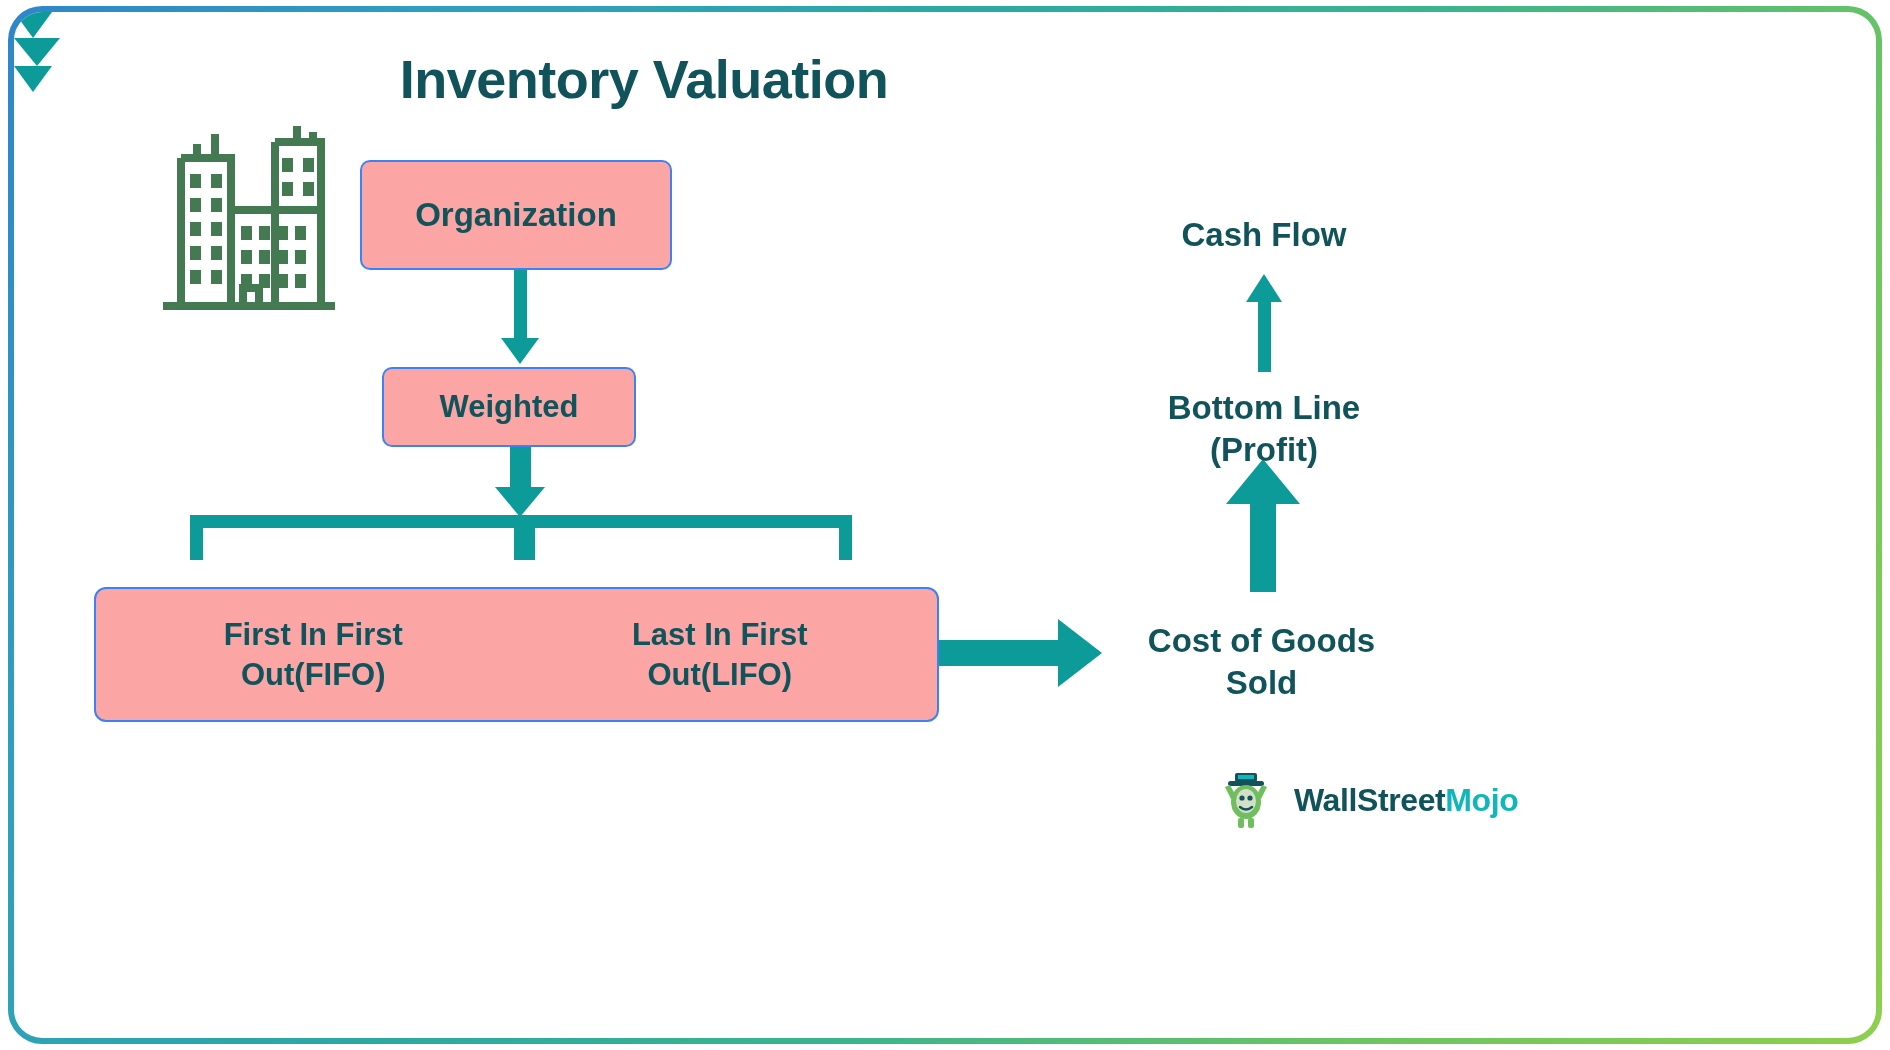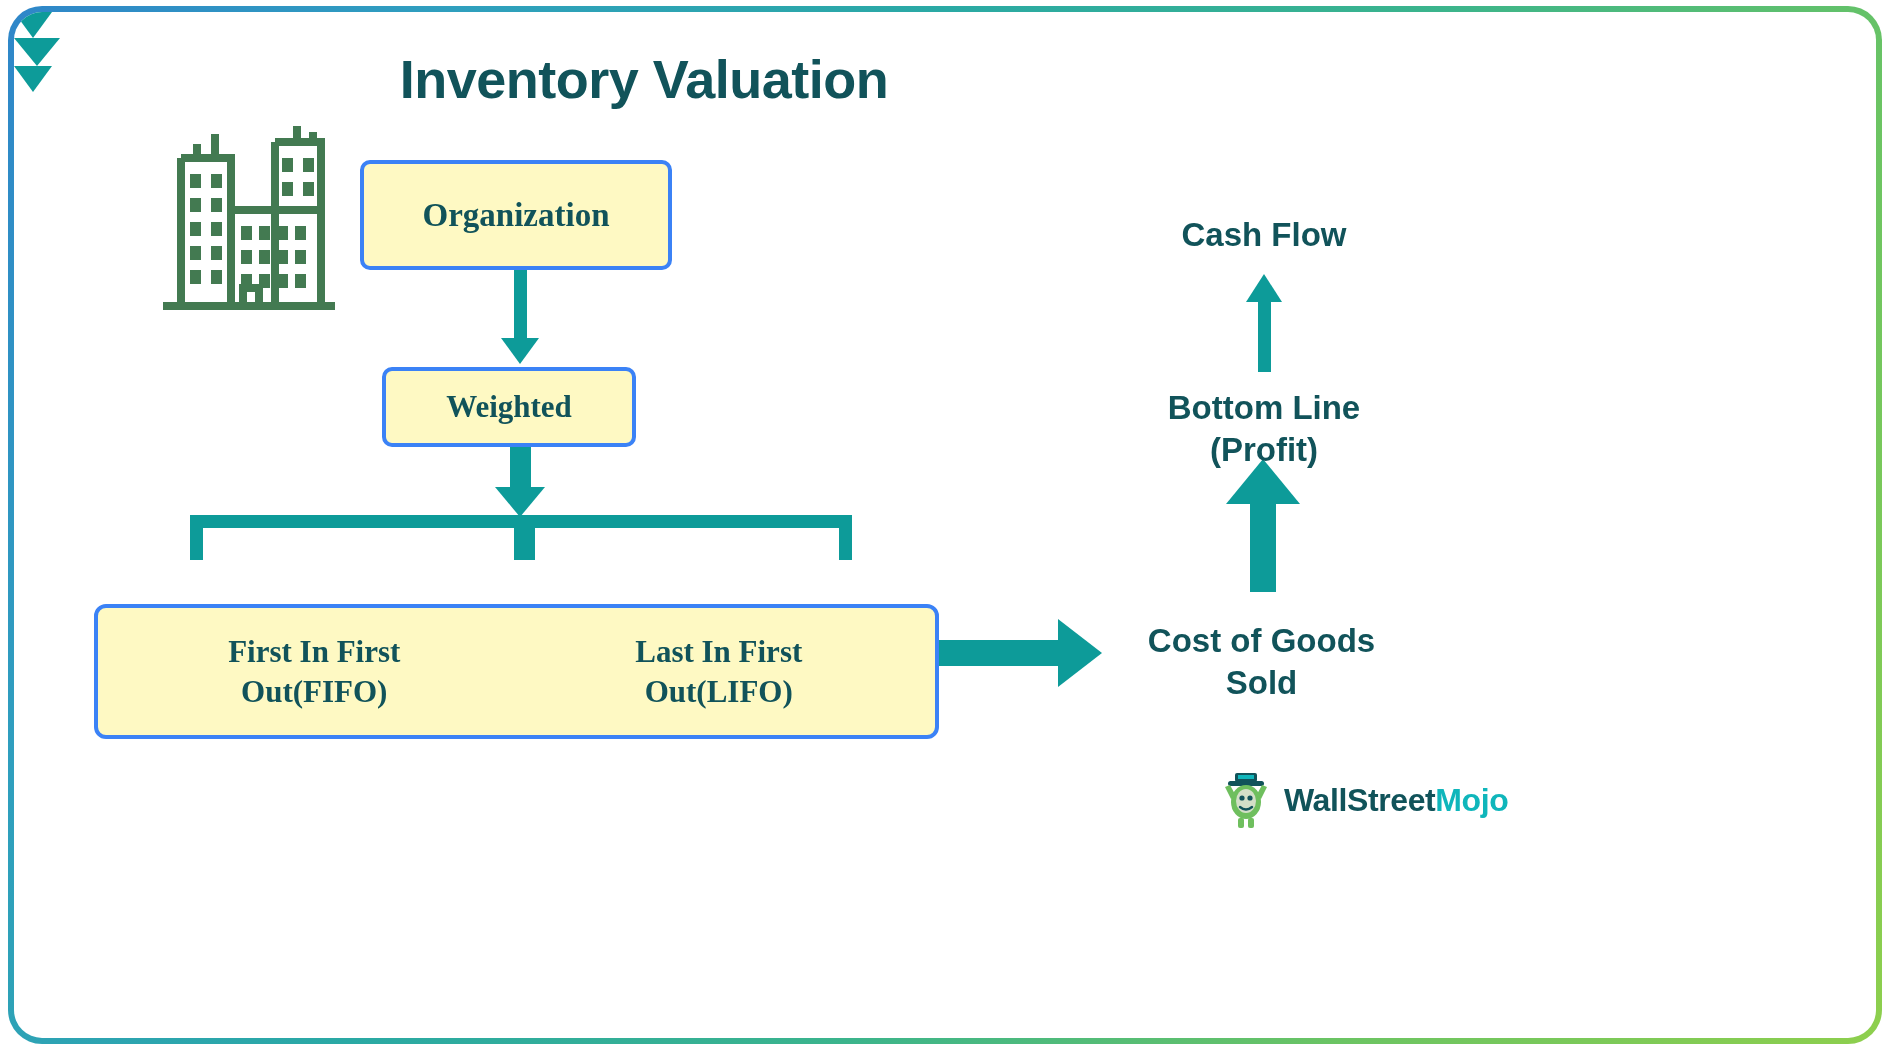--- a/index.html
+++ b/index.html
@@ -41,49 +41,47 @@
     text-align: center;
     font-size: 54px;
     font-weight: bold;
     color: #11535a;
     letter-spacing: -0.5px;
   }
 
   
   .flow-box {
     position: absolute;
-    background: #fef9c3;
-    border: 4px solid #3b82f6;
+    background: #fca5a5;
+    border: 2px solid #3b82f6;
     border-radius: 10px;
     display: flex;
     align-items: center;
     justify-content: center;
     color: #11535a;
     font-weight: bold;
-    font-family: Liberation Serif, serif;
   }
 
   #box-organization {
     left: 346px; top: 148px;
     width: 312px; height: 110px;
     font-size: 33px;
   }
   #box-inventory {
     left: 368px; top: 355px;
     width: 254px; height: 80px;
     font-size: 31px;
   }
   #box-methods {
     left: 80px; top: 575px;
     width: 845px; height: 135px;
     border-radius: 12px;
     align-items: center;
     justify-content: space-around;
     padding: 0 14px;
-    margin-top: 17px;
   }
   .method-label {
     flex: 1 1 0;
     text-align: center;
     font-size: 31px;
     line-height: 1.28;
     font-weight: bold;
     color: #11535a;
     white-space: pre-line;
   }
@@ -182,21 +180,21 @@
   #label-cogs        { left: 1075px; top: 608px; width: 345px; }
 
   
   #building-icon { position: absolute; left: 145px; top: 112px; width: 180px; height: 186px; }
 
   
   #logo-wrap {
     position: absolute;
     left: 1208px; top: 755px;
     width: 330px; height: 66px;
-    display: flex; align-items: center; 
+    display: flex; align-items: center; gap: 10px;
   }
   #logo-mark { width: 62px; height: 62px; flex: none; }
   #logo-text {
     font-size: 32px; font-weight: bold; letter-spacing: -0.4px;
     color: #11535a; white-space: nowrap;
   }
   #logo-text .accent { color: #0fb6bb; }
 </style>
 </head>
 <body>

